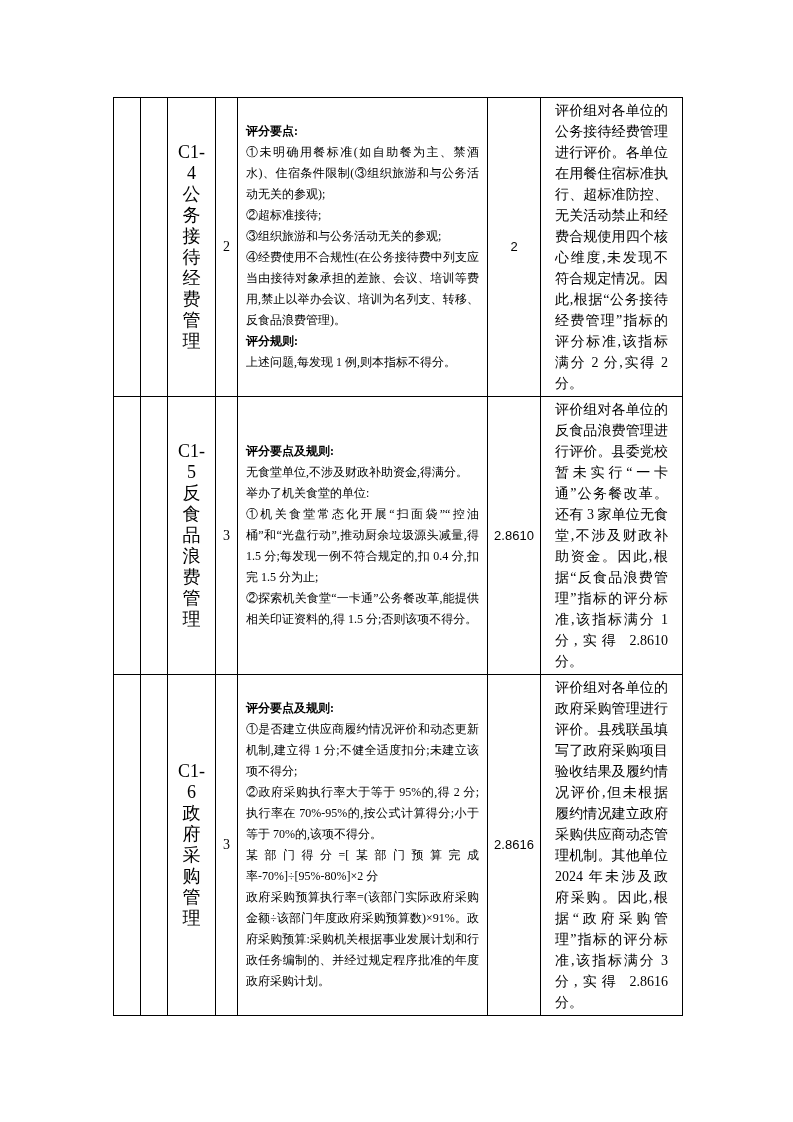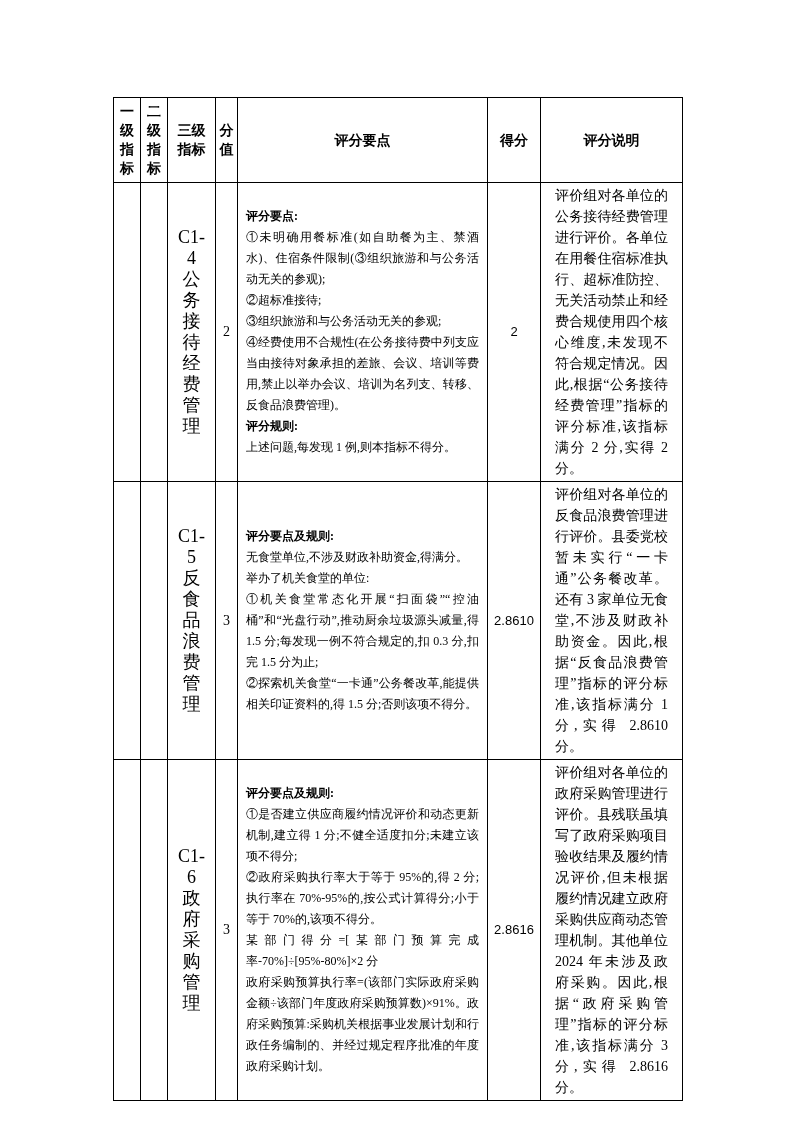--- a/index.html
+++ b/index.html
@@ -85,29 +85,20 @@
       <col style="width:27px">
       <col style="width:27px">
       <col style="width:48px">
       <col style="width:22px">
       <col style="width:250px">
       <col style="width:53px">
       <col style="width:142px">
     </colgroup>
 
     <tbody>
-        <tr style="height:85px">
-      <th>一级指标</th>
-      <th>二级指标</th>
-      <th class="col-l3">三级指标</th>
-      <th class="col-val">分值</th>
-      <th>评分要点</th>
-      <th>得分</th>
-      <th>评分说明</th>
-    </tr>
 
     <tr style="height:273px">
       <td class="empty-cell"></td>
       <td class="empty-cell"></td>
       <td class="indicator-cell">
         <div>C1-4</div>
         <div>公务接待经费管理</div>
       </td>
       <td class="value-cell">2</td>
       <td class="points-cell">
@@ -128,21 +119,21 @@
       <td class="empty-cell"></td>
       <td class="indicator-cell">
         <div>C1-5</div>
         <div>反食品浪费管理</div>
       </td>
       <td class="value-cell">3</td>
       <td class="points-cell">
         <div class="blk blk-bold">评分要点及规则:</div>
         <div class="blk">无食堂单位,不涉及财政补助资金,得满分。</div>
         <div class="blk">举办了机关食堂的单位:</div>
-        <div class="blk">①机关食堂常态化开展“扫面袋”“控油桶”和“光盘行动”,推动厨余垃圾源头减量,得 1.5 分;每发现一例不符合规定的,扣 0.3 分,扣完 1.5 分为止;</div>
+        <div class="blk">①机关食堂常态化开展“扫面袋”“控油桶”和“光盘行动”,推动厨余垃圾源头减量,得 1.5 分;每发现一例不符合规定的,扣 0.4 分,扣完 1.5 分为止;</div>
         <div class="blk">②探索机关食堂“一卡通”公务餐改革,能提供相关印证资料的,得 1.5 分;否则该项不得分。</div>
       </td>
       <td class="score-cell">2.8610</td>
       <td class="explain-cell">评价组对各单位的反食品浪费管理进行评价。县委党校暂未实行“一卡通”公务餐改革。还有 3 家单位无食堂,不涉及财政补助资金。因此,根据“反食品浪费管理”指标的评分标准,该指标满分 1 分,实得 2.8610 分。</td>
     </tr>
 
     <tr style="height:333px">
       <td class="empty-cell"></td>
       <td class="empty-cell"></td>
       <td class="indicator-cell">

